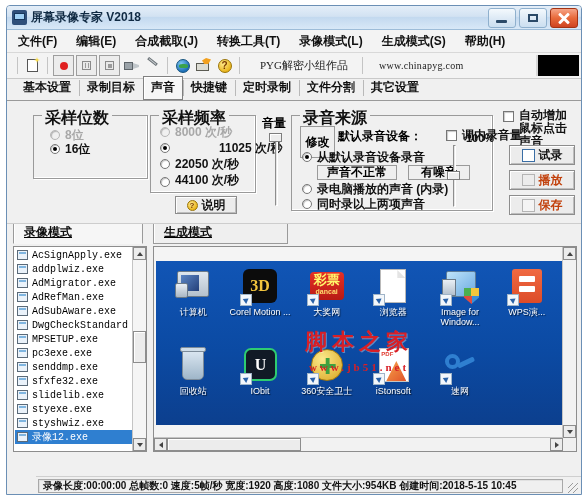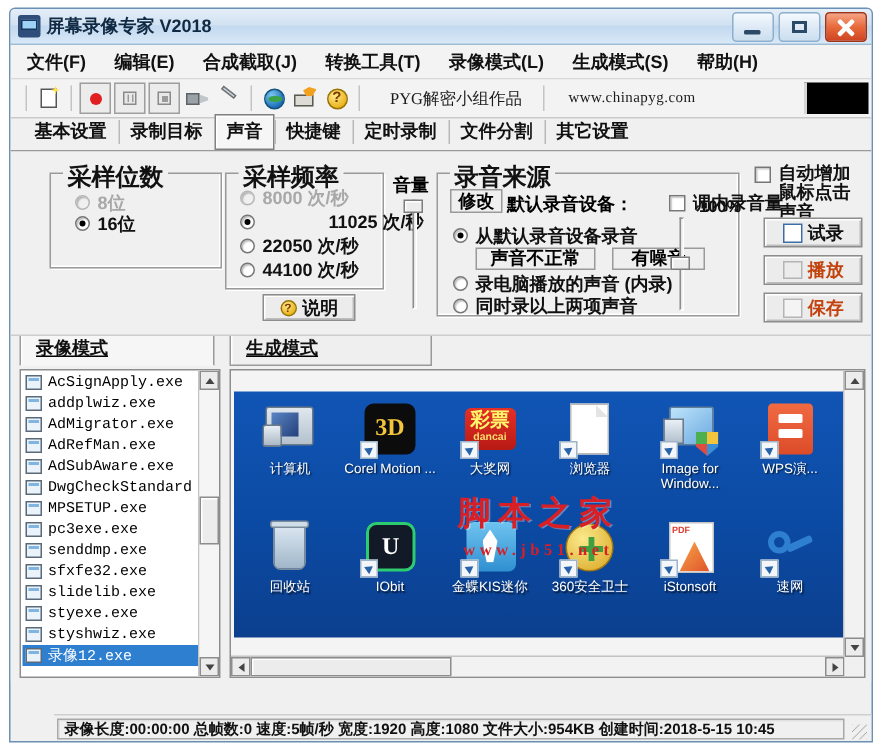--- a/index.html
+++ b/index.html
@@ -462,39 +462,39 @@
         <span class="rlabel dis">8000  次/秒</span>
       </div>
       <div class="radio" style="position:absolute;left:9px;top:25px;gap:44px;">
         <span class="rb on"></span>
         <span class="rlabel">11025  次/秒</span>
       </div>
       <div class="radio" style="position:absolute;left:9px;top:41px;">
         <span class="rb"></span>
         <span class="rlabel">22050  次/秒</span>
       </div>
-      <div class="radio" style="position:absolute;left:9px;top:57px;">
+      <div class="radio" style="position:absolute;left:9px;top:57px;align-items:flex-end;">
         <span class="rb"></span>
         <span class="rlabel">44100  次/秒</span>
       </div>
     </div>
     <div class="btn" style="position:absolute;left:168px;top:95px;width:62px;height:18px;">
       <span class="ico-help" style="width:11px;height:11px;line-height:9px;font-size:8px;">?</span>
       <span>说明</span>
     </div>
 
     <span style="position:absolute;left:255px;top:14px;font-size:12px;font-weight:bold;">音量</span>
     <div class="slider" style="left:262px;top:32px;width:13px;height:73px;">
       <div class="track"></div>
       <div class="thumb" style="top:0;"></div>
     </div>
 
     <div class="grp" style="left:284px;top:14px;width:200px;height:94px;">
       <span class="lg">录音来源</span>
-      <div class="lnkbtn" style="position:absolute;left:8px;top:10px;width:35px;height:16px;">
+      <div class="lnkbtn" style="position:absolute;left:8px;top:10px;width:35px;height:32px;">
         <span>修改</span>
       </div>
       <span style="position:absolute;left:46px;top:12px;font-size:12px;font-weight:bold;white-space:nowrap;">默认录音设备：</span>
       <div style="position:absolute;left:154px;top:11px;display:flex;align-items:center;">
         <span class="cb"></span>
         <span class="rlabel" style="white-space:nowrap;">调内录音量</span>
       </div>
       <div class="radio" style="position:absolute;left:10px;top:34px;">
         <span class="rb on"></span>
         <span class="rlabel">从默认录音设备录音</span>
@@ -679,27 +679,20 @@
           </div>
 
           <div class="dicon">
             <div class="dimg">
                 <span class="art-iobit">U</span>
                 <span class="shortcut"></span>
               </div>
             <div class="dlabel">IObit</div>
           </div>
 
-          <div class="dicon">
-            <div class="dimg">
-                <span class="art-kis"></span>
-                <span class="shortcut"></span>
-              </div>
-            <div class="dlabel">金蝶KIS迷你</div>
-          </div>
 
           <div class="dicon">
             <div class="dimg">
                 <span class="art-360"></span>
                 <span class="shortcut"></span>
               </div>
             <div class="dlabel">360安全卫士</div>
           </div>
 
           <div class="dicon">

